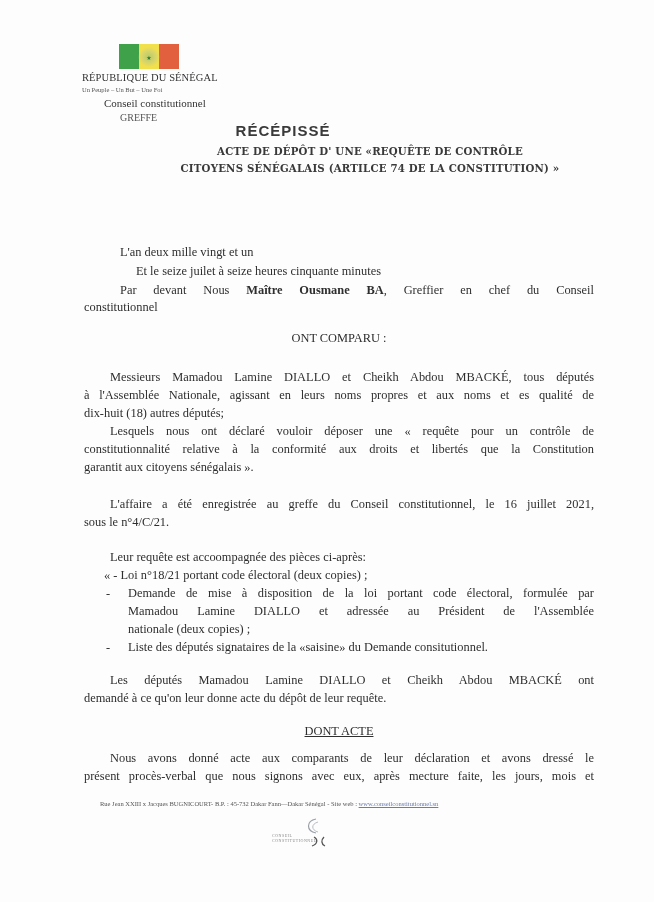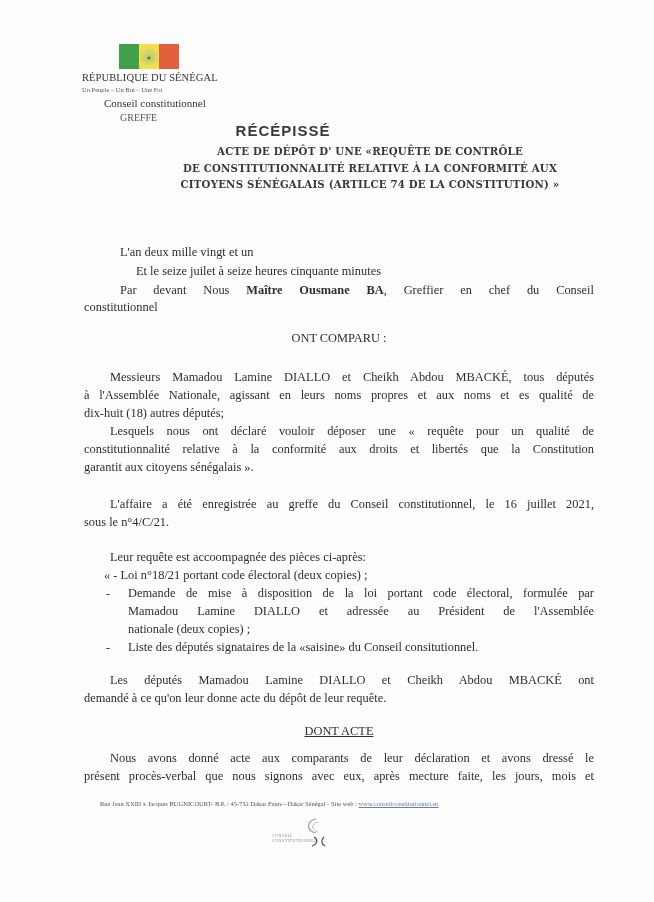--- a/index.html
+++ b/index.html
@@ -56,53 +56,52 @@
     </div>
     <div class="rep">RÉPUBLIQUE DU SÉNÉGAL</div>
     <div class="motto">Un Peuple – Un But – Une Foi</div>
     <div class="conseil">Conseil constitutionnel</div>
     <div class="greffe">GREFFE</div>
   </div>
 
   <div class="title">RÉCÉPISSÉ</div>
   <div class="subtitle">
     <div>ACTE DE DÉPÔT D' UNE «REQUÊTE DE CONTRÔLE</div>
-    <div>DE CONSTITUTIONNALITÉ RELATIVE À LA CONFORMITÉ AUX</div>
     <div>CITOYENS SÉNÉGALAIS (ARTILCE 74 DE LA CONSTITUTION) »</div>
   </div>
 
   <div class="body">
 
     <div class="line" style="left:36px; top:245px;">L'an  deux mille vingt et un</div>
     <div class="line" style="left:36px; top:264px;margin-left:16px;">Et le seize juilet à seize heures cinquante minutes</div>
     <div class="line just" style="left:36px; top:283px; width:474px;"><span>Par devant Nous</span> <span class="bold">Maître Ousmane BA</span><span>, Greffier en chef du Conseil</span></div>
     <div class="line" style="left:0; top:300px;">constitutionnel</div>
 
     <div class="line center" style="left:0; width:510px; top:331px;">ONT COMPARU :</div>
 
     <div class="line just" style="left:26px; width:484px; top:370px;">Messieurs Mamadou Lamine DIALLO et Cheikh Abdou MBACKÉ, tous députés</div>
     <div class="line just" style="left:0; width:510px; top:388px;">à l'Assemblée Nationale, agissant en leurs noms propres et aux noms et es qualité de</div>
     <div class="line" style="left:0; top:406px;">dix-huit (18) autres députés;</div>
-    <div class="line just" style="left:26px; width:484px; top:424px;">Lesquels nous ont déclaré vouloir déposer une « requête pour un qualité de</div>
+    <div class="line just" style="left:26px; width:484px; top:424px;">Lesquels nous ont déclaré vouloir déposer une « requête pour un contrôle de</div>
     <div class="line just" style="left:0; width:510px; top:442px;">constitutionnalité relative à la conformité aux droits et libertés que la Constitution</div>
     <div class="line" style="left:0; top:460px;">garantit aux citoyens sénégalais ».</div>
 
     <div class="line just" style="left:26px; width:484px; top:497px;">L'affaire a été enregistrée au greffe du Conseil constitutionnel, le 16 juillet 2021,</div>
     <div class="line" style="left:0; top:515px;">sous le n°4/C/21.</div>
 
     <div class="line" style="left:26px; top:550px;">Leur requête est accoompagnée des pièces ci-après:</div>
     <div class="line" style="left:20px; top:568px;"><span>« -</span> <span>Loi n°18/21 portant code électoral (deux copies) ;</span></div>
 
     <div class="bullet" style="left:22px; top:586px;">-</div>
     <div class="line just" style="left:44px; width:466px; top:586px;">Demande de mise à disposition de la loi portant code électoral, formulée par</div>
     <div class="line just" style="left:44px; width:466px; top:604px;">Mamadou Lamine DIALLO et adressée au Président de l'Assemblée</div>
     <div class="line" style="left:44px; top:622px;">nationale (deux copies)  ;</div>
 
     <div class="bullet" style="left:22px; top:640px;">-</div>
-    <div class="line" style="left:44px; top:640px;">Liste des députés signataires de la  «saisine» du Conseil consitutionnel.</div>
+    <div class="line" style="left:44px; top:640px;">Liste des députés signataires de la  «saisine» du Demande consitutionnel.</div>
 
     <div class="line just" style="left:26px; width:484px; top:673px;">Les députés Mamadou Lamine DIALLO et Cheikh Abdou MBACKÉ ont</div>
     <div class="line" style="left:0; top:691px;">demandé à ce qu'on leur donne acte du dépôt de leur requête.</div>
 
     <div class="line center u" style="left:0; width:510px; top:724px;">DONT ACTE</div>
 
     <div class="line just" style="left:26px; width:484px; top:751px;">Nous avons donné acte aux comparants de leur déclaration et avons dressé le</div>
     <div class="line just" style="left:0; width:510px; top:769px;">présent procès-verbal que nous signons avec eux, après mecture faite, les jours, mois et</div>
   </div>
 

